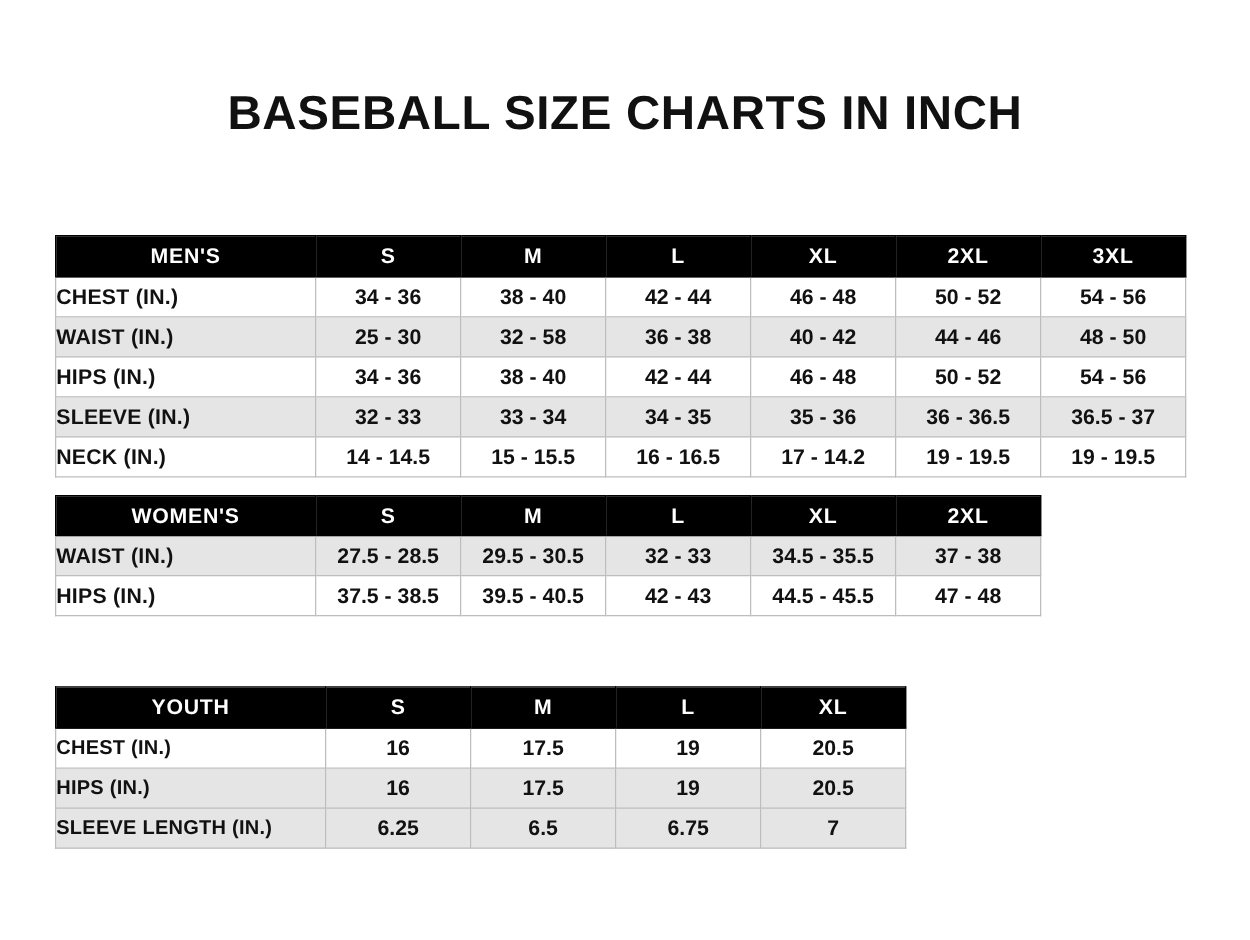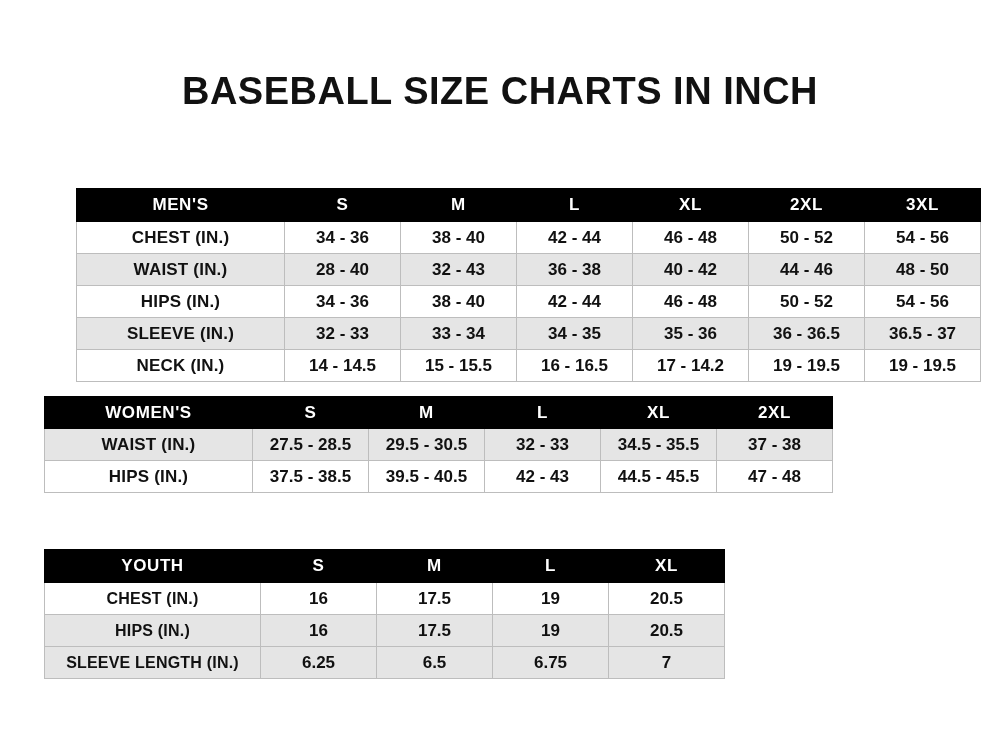--- a/index.html
+++ b/index.html
@@ -57,29 +57,28 @@
     font-size: 17px;
     height: 32px;
     line-height: 32px;
     letter-spacing: 0.6px;
   }
   table.size-table tbody tr.alt td {
     background: #e5e5e5;
   }
   table.size-table td.rowlabel {
     font-size: 17px;
-    text-align: center;
+    text-align: left;
     letter-spacing: 0.2px;
   }
   
   #tbl-mens {
     top: 188px;
     left: 44px;
     width: 855px;
-    margin-left: 32px;
   }
   #tbl-mens col.c0 { width: 208px; }
   #tbl-mens col.cx { width: 116px; }
 
   
   #tbl-womens {
     top: 396px;
     left: 44px;
     width: 660px;
   }
@@ -130,22 +129,22 @@
         <td class="rowlabel">CHEST (IN.)</td>
         <td>34 - 36</td>
         <td>38 - 40</td>
         <td>42 - 44</td>
         <td>46 - 48</td>
         <td>50 - 52</td>
         <td>54 - 56</td>
       </tr>
       <tr class="alt">
         <td class="rowlabel">WAIST (IN.)</td>
-        <td>28 - 40</td>
-        <td>32 - 43</td>
+        <td>25 - 30</td>
+        <td>32 - 58</td>
         <td>36 - 38</td>
         <td>40 - 42</td>
         <td>44 - 46</td>
         <td>48 - 50</td>
       </tr>
       <tr>
         <td class="rowlabel">HIPS (IN.)</td>
         <td>34 - 36</td>
         <td>38 - 40</td>
         <td>42 - 44</td>

